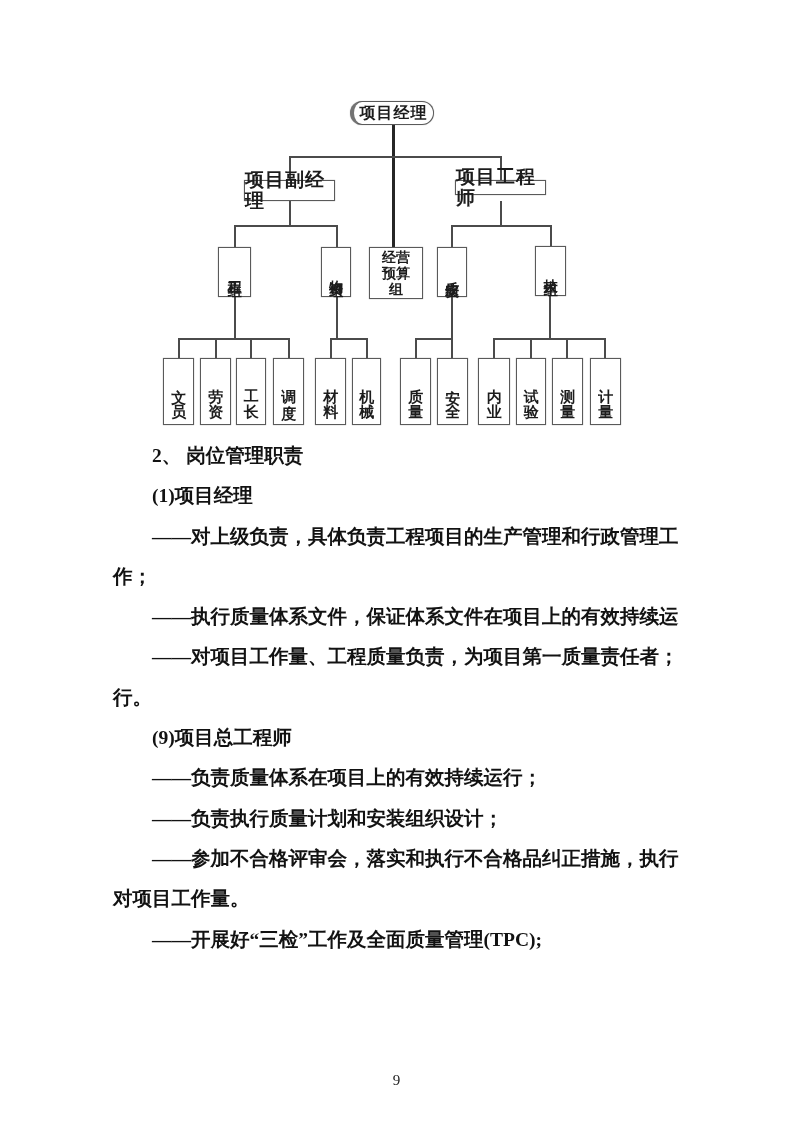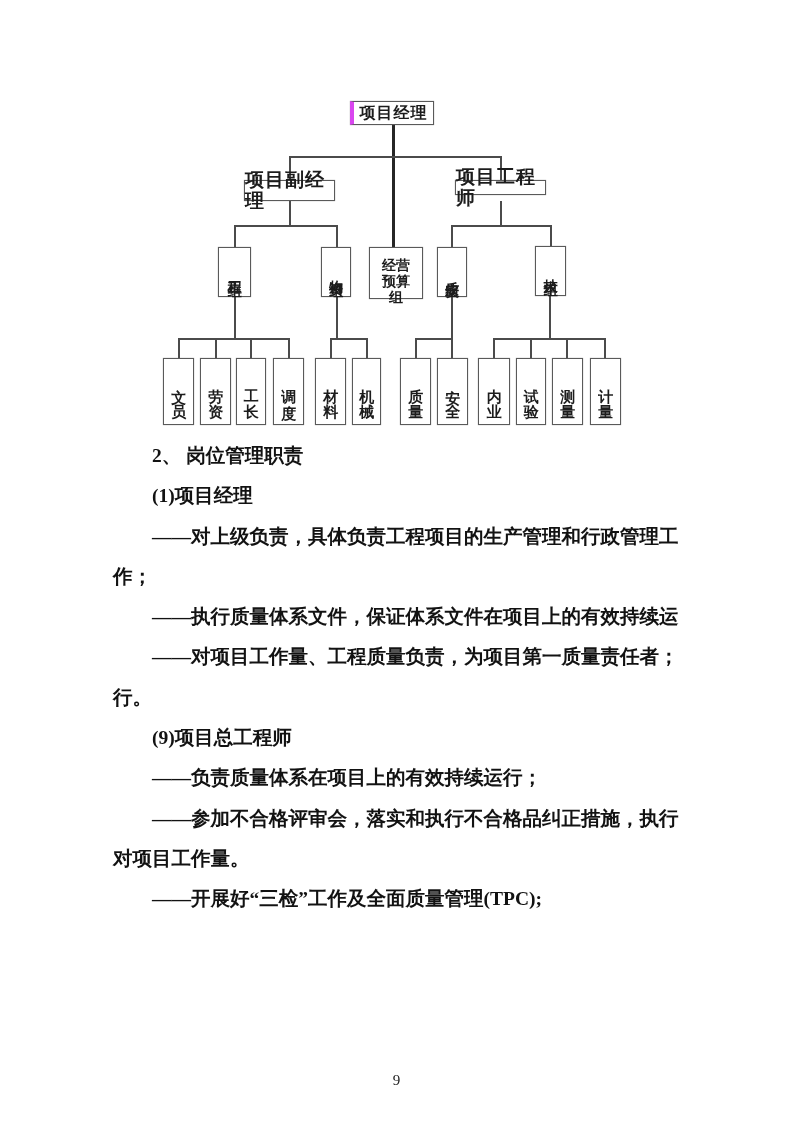--- a/index.html
+++ b/index.html
@@ -8,27 +8,27 @@
     background:#ffffff; overflow:hidden;
     font-family:"Liberation Serif","DejaVu Serif",serif; color:#161616;
   }
   
   .node {
     position:absolute; box-sizing:border-box; background:#fff;
     border:1px solid #5a5a5a; box-shadow:0 0 1px rgba(90,90,90,.6);
     display:flex; align-items:center; justify-content:center;
     font-weight:600; color:#1c1c1c; line-height:1.1;
   }
-  .h1 { font-size:16px; letter-spacing:1px; border-left:4px solid #d946ef; }
+  .h1 { font-size:16px; letter-spacing:1px; border-left:4px solid #737373;border-radius:12px; }
   .h2 { font-size:19px; letter-spacing:1px; }
   .v3 { writing-mode:vertical-rl; text-orientation:upright; font-size:14px; letter-spacing:2px; }
   .v4 { writing-mode:vertical-rl; text-orientation:upright; font-size:15px; letter-spacing:15px; }
   .wrap2 {
     display:block; font-size:14px; line-height:16px; text-align:center;
-    word-break:break-all; padding:10px 11px 0;
+    word-break:break-all; padding:2px 11px 0;
   }
   .ln { position:absolute; background:#4b4b4b; }
   .ln.thick { background:#262626; }
   
   .btext { position:absolute; left:113px; top:436px; width:620px; }
   .bline {
     height:40.3px; line-height:40.3px; font-size:19.5px; font-weight:600;
     white-space:nowrap; color:#121212;
   }
   .bline.ind { padding-left:39px; }
@@ -110,19 +110,20 @@
   <div class="btext">
     <div class="bline ind">2、 岗位管理职责</div>
     <div class="bline ind">(1)项目经理</div>
     <div class="bline ind">——对上级负责，具体负责工程项目的生产管理和行政管理工</div>
     <div class="bline">作；</div>
     <div class="bline ind">——执行质量体系文件，保证体系文件在项目上的有效持续运</div>
     <div class="bline ind">——对项目工作量、工程质量负责，为项目第一质量责任者；</div>
     <div class="bline">行。</div>
     <div class="bline ind">(9)项目总工程师</div>
     <div class="bline ind">——负责质量体系在项目上的有效持续运行；</div>
+    <div class="bline ind">——负责执行质量计划和安装组织设计；</div>
     <div class="bline ind">——参加不合格评审会，落实和执行不合格品纠正措施，执行</div>
     <div class="bline">对项目工作量。</div>
     <div class="bline ind">——开展好“三检”工作及全面质量管理(TPC);</div>
   </div>
 
   <div class="pageno">9</div>
 </div>
 
 </body></html>

